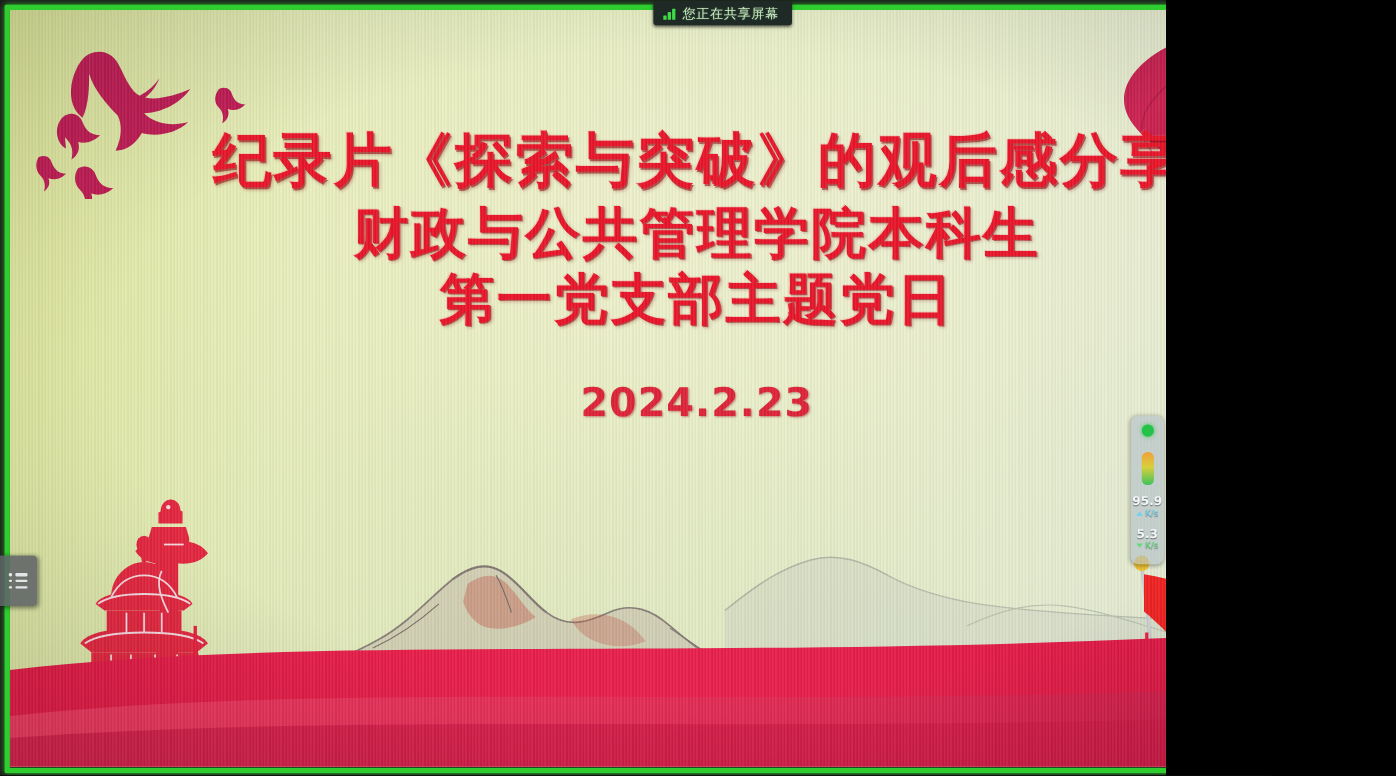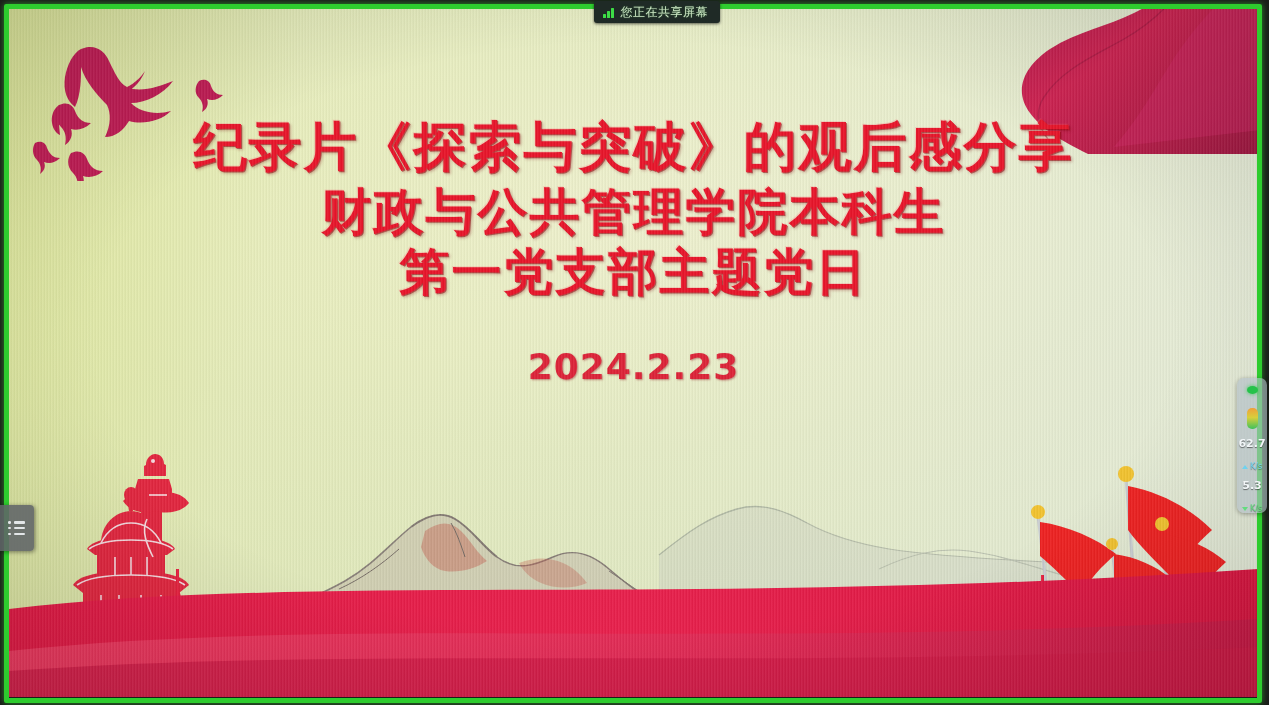--- a/index.html
+++ b/index.html
@@ -6,21 +6,21 @@
   html, body {
     width:1269px; height:705px;
     background:#000;
     font-family:"Liberation Sans", sans-serif;
     overflow:hidden;
   }
 
   
   #photo {
     position:relative;
-    width:1269px; height:705px;
+    width:1060px; height:705px;
     background:#1b1d1a;
     overflow:hidden;
   }
 
   
   #share-border {
     position:absolute;
     left:4px; top:4px;
     width:1258px; height:699px;
     border:5px solid #2ecc2e;
@@ -207,21 +207,21 @@
     background:linear-gradient(#f0a03a,#d8cf3c 45%,#3fc25c);
   }
   .net-row { margin-top:9px; text-align:center; line-height:1.05; }
   .net-row .val {
     display:block;
     color:#f2f6f8; font-size:11px; font-weight:bold;
     font-family:"DejaVu Sans","Liberation Sans",sans-serif;
     text-shadow:0 1px 1px rgba(0,0,0,.5);
   }
   .net-row .unit {
-    display:block; margin-top:13px;
+    display:block; margin-top:1px;
     font-size:8px;
     font-family:"DejaVu Sans","Liberation Sans",sans-serif;
     text-shadow:0 1px 1px rgba(0,0,0,.45);
   }
   .net-row.up .unit { color:#6fd2ef; }
   .net-row.down .unit { color:#62dc7e; }
   .net-row .unit::before {
     content:"";
     display:inline-block; width:0; height:0; margin-right:2px;
     border-left:3px solid transparent; border-right:3px solid transparent;
@@ -459,21 +459,21 @@
           <i></i>
           <b></b>
         </span>
     </span>
   </div>
 
   <div id="net-widget">
     <span class="status-dot"></span>
     <span class="thermo"></span>
     <span class="net-row up">
-      <span class="val">62.7</span>
+      <span class="val">95.9</span>
       <span class="unit">K/s</span>
     </span>
     <span class="net-row down">
       <span class="val">5.3</span>
       <span class="unit">K/s</span>
     </span>
   </div>
 
 </div>
 

